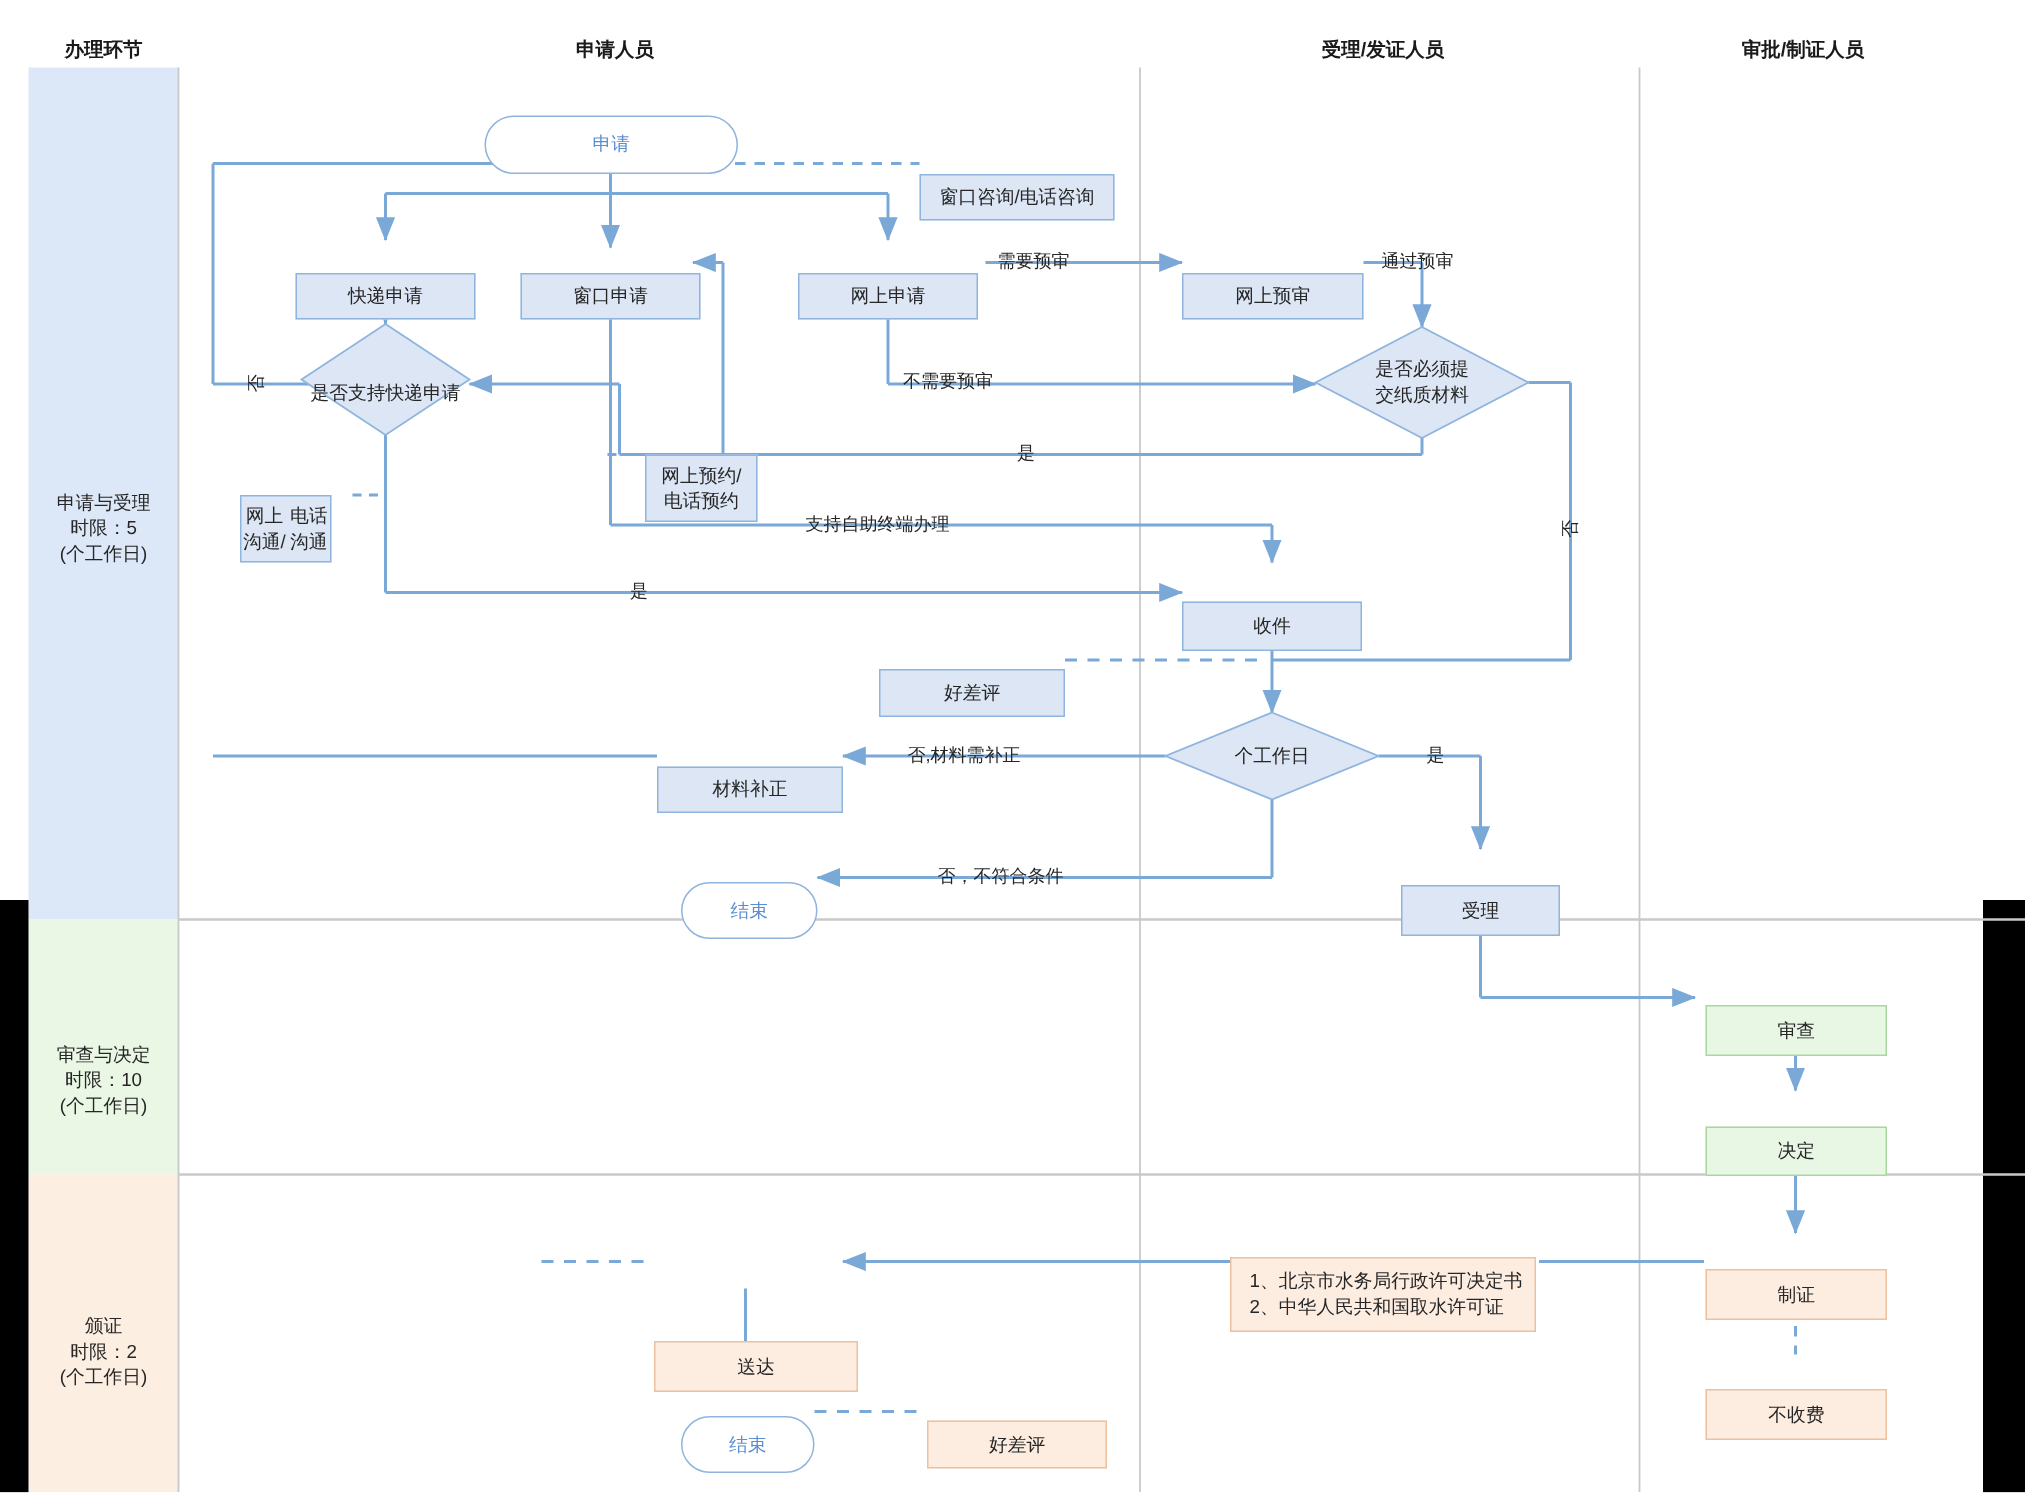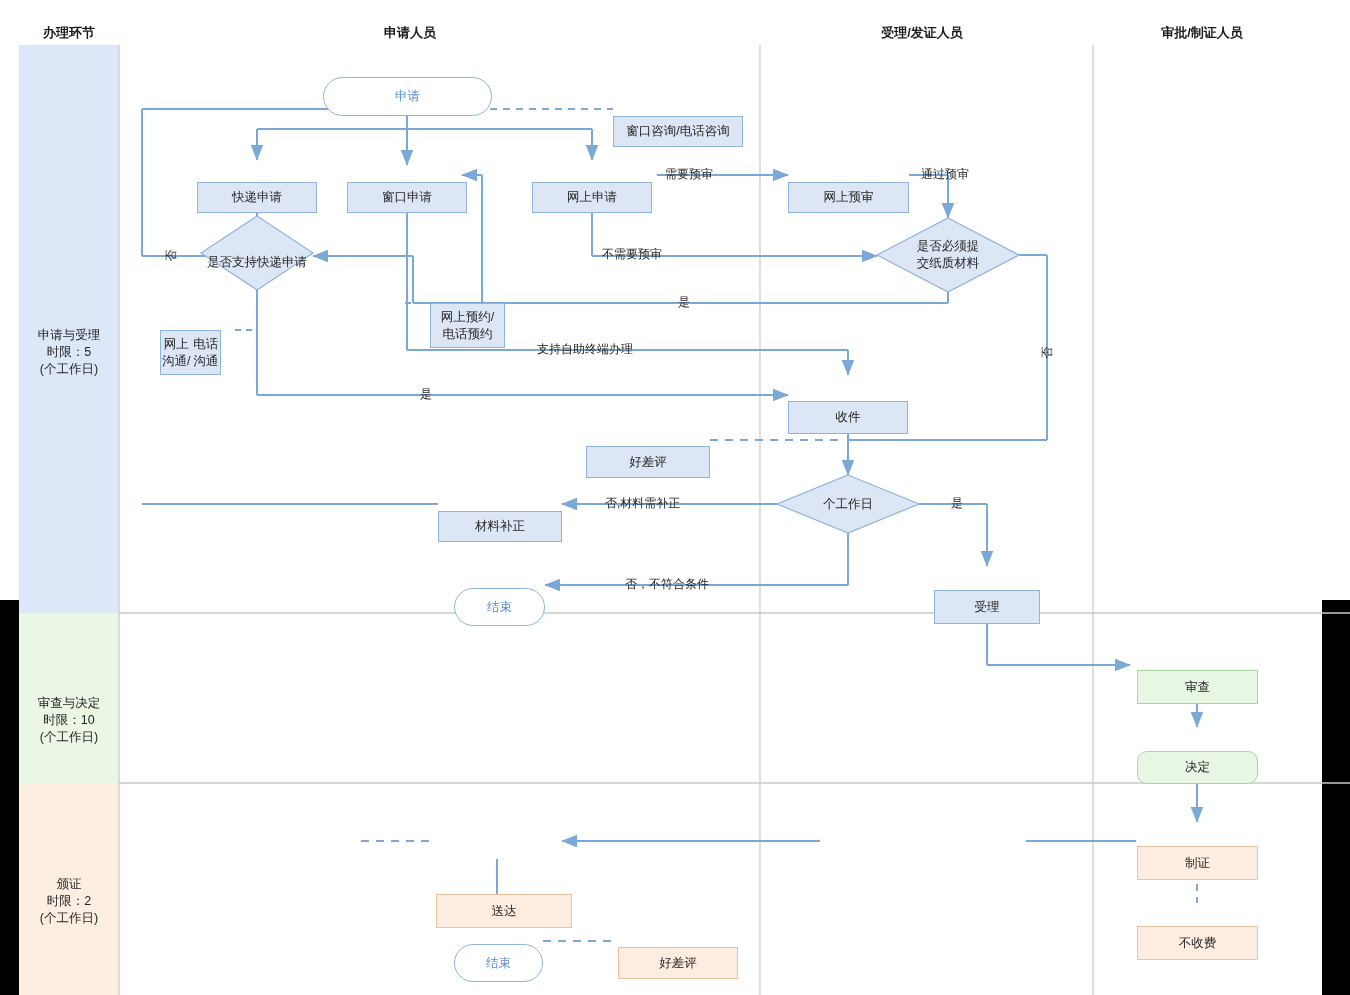--- a/index.html
+++ b/index.html
@@ -190,28 +190,32 @@
 
   <div class="node n-blue" style="left:438px;top:489px;width:124px;height:31px;">材料补正</div>
 
   <div class="diamond-label" style="left:792px;top:493px;width:112px;height:22px;">个工作日</div>
 
   <div class="node n-start" style="left:454px;top:566px;width:91px;height:38px;">结束</div>
 
   <div class="node n-blue" style="left:934px;top:568px;width:106px;height:34px;">受理</div>
 
   <div class="node n-green" style="left:1137px;top:648px;width:121px;height:34px;">审查</div>
-  <div class="node n-green" style="left:1137px;top:729px;width:121px;height:33px;border-radius:10px;">决定</div>
+  <div class="node n-green" style="left:1137px;top:729px;width:121px;height:33px;">决定</div>
 
   <div class="node n-orange" style="left:1137px;top:824px;width:121px;height:34px;">制证</div>
   <div class="node n-orange" style="left:1137px;top:904px;width:121px;height:34px;">不收费</div>
 
   <div class="node n-orange" style="left:436px;top:872px;width:136px;height:34px;">送达</div>
 
 
+  <div class="node n-orange" style="left:820px;top:816px;width:204px;height:50px;flex-direction:column;align-items:flex-start;padding-left:12px;">
+    <span>1、北京市水务局行政许可决定书</span>
+    <span>2、中华人民共和国取水许可证</span>
+  </div>
 
   <div class="node n-start" style="left:454px;top:922px;width:89px;height:38px;">结束</div>
 
   <div class="node n-orange" style="left:618px;top:925px;width:120px;height:32px;">好差评</div>
 
   <div class="edge-label" style="left:665px;top:166px;">需要预审</div>
   <div class="edge-label" style="left:921px;top:166px;">通过预审</div>
   <div class="edge-label" style="left:602px;top:246px;">不需要预审</div>
   <div class="edge-label vert" style="left:163px;top:245px;width:16px;">否</div>
   <div class="edge-label" style="left:678px;top:294px;">是</div>

